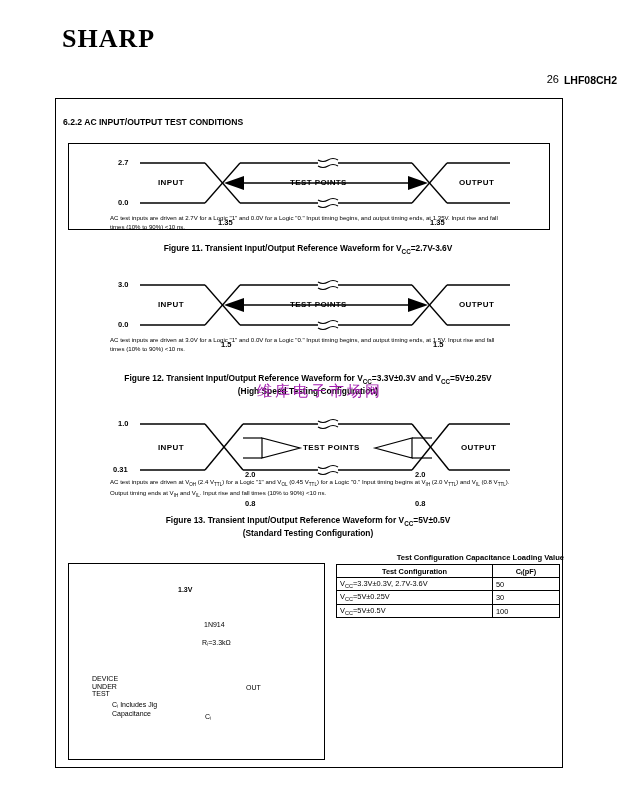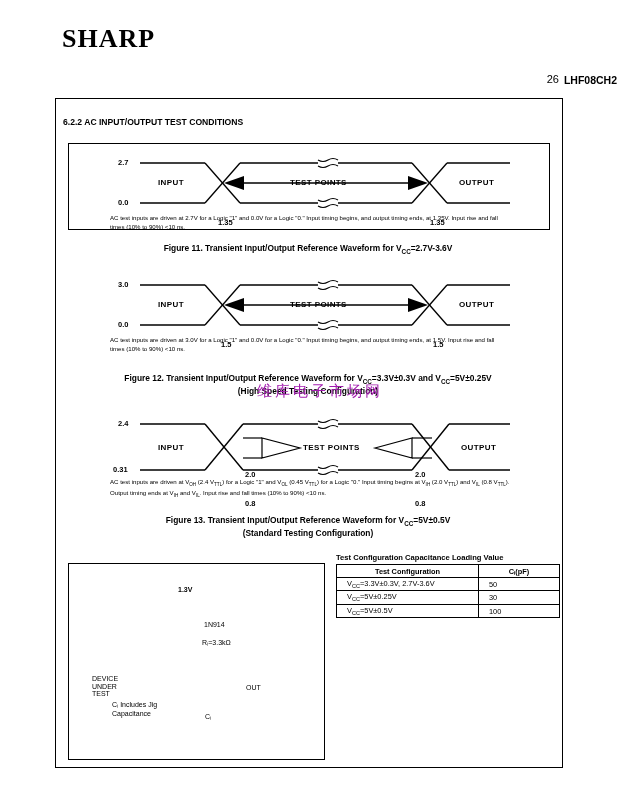--- a/index.html
+++ b/index.html
@@ -55,29 +55,29 @@
 
   
   .wm{
     position:absolute;left:170px;top:382px;width:300px;text-align:center;
     font-size:15px;color:#a21caf;letter-spacing:3px;
     font-family:"DejaVu Sans", sans-serif;
   }
 
   
   .tbl-title{
-    position:absolute;left:336px;top:553px;width:228px;text-align:left;
+    position:absolute;left:336px;top:553px;width:228px;text-align:right;
     font-size:7.6px;font-weight:bold;
   }
   table.cap{
     position:absolute;left:336px;top:564px;width:224px;
     border-collapse:collapse;font-size:7.4px;
   }
   table.cap th,table.cap td{
-    border:1px solid #000;padding:1px 10px;
+    border:1px solid #000;padding:1px 3px;
   }
   table.cap th{font-weight:bold;text-align:center;}
   table.cap td.lft{text-align:left;}
   table.cap td.ctr{}
 
   
   .cbox{position:absolute;left:68px;top:563px;width:255px;height:195px;border:1px solid #000;background:#fff;}
   .ctext{position:absolute;font-size:7px;}
   .ctext.b{font-weight:bold;}
   .cap14{
@@ -209,21 +209,21 @@
   <div class="blk" style="left:158px;top:300px;">INPUT</div>
   <div class="blk" style="left:459px;top:300px;">OUTPUT</div>
   <div class="blk" style="left:290px;top:300px;">TEST POINTS</div>
   <div class="mid" style="left:221px;top:300px;">1.5</div>
   <div class="mid" style="left:433px;top:300px;">1.5</div>
   <div class="note" style="left:110px;top:336px;width:400px;">AC test inputs are driven at 3.0V for a Logic "1" and 0.0V for a Logic "0." Input timing begins, and output timing ends, at 1.5V. Input rise and fall times (10% to 90%) &lt;10 ns.</div>
   <div class="caption" style="top:373px;">Figure 12.  Transient Input/Output Reference Waveform for V<sub>CC</sub>=3.3V±0.3V and V<sub>CC</sub>=5V±0.25V<br>(High Speed Testing Configuration)</div>
 
   <div class="wm">维库电子市场网</div>
 
-  <div class="vlabel" style="left:118px;top:419px;">2.4</div>
+  <div class="vlabel" style="left:118px;top:419px;">1.0</div>
   <div class="vlabel" style="left:113px;top:465px;">0.31</div>
   <div class="blk" style="left:158px;top:443px;">INPUT</div>
   <div class="blk" style="left:461px;top:443px;">OUTPUT</div>
   <div class="blk" style="left:303px;top:443px;">TEST POINTS</div>
   <div class="mid" style="left:245px;top:430px;">2.0</div>
   <div class="mid" style="left:245px;top:459px;">0.8</div>
   <div class="mid" style="left:415px;top:430px;">2.0</div>
   <div class="mid" style="left:415px;top:459px;">0.8</div>
   <div class="note" style="left:110px;top:478px;width:408px;">AC test inputs are driven at V<sub>OH</sub> (2.4 V<sub>TTL</sub>) for a Logic "1" and V<sub>OL</sub> (0.45 V<sub>TTL</sub>) for a Logic "0." Input timing begins at V<sub>IH</sub> (2.0 V<sub>TTL</sub>) and V<sub>IL</sub> (0.8 V<sub>TTL</sub>). Output timing ends at V<sub>IH</sub> and V<sub>IL</sub>. Input rise and fall times (10% to 90%) &lt;10 ns.</div>
   <div class="caption" style="top:515px;">Figure 13.  Transient Input/Output Reference Waveform for V<sub>CC</sub>=5V±0.5V<br>(Standard Testing Configuration)</div>

